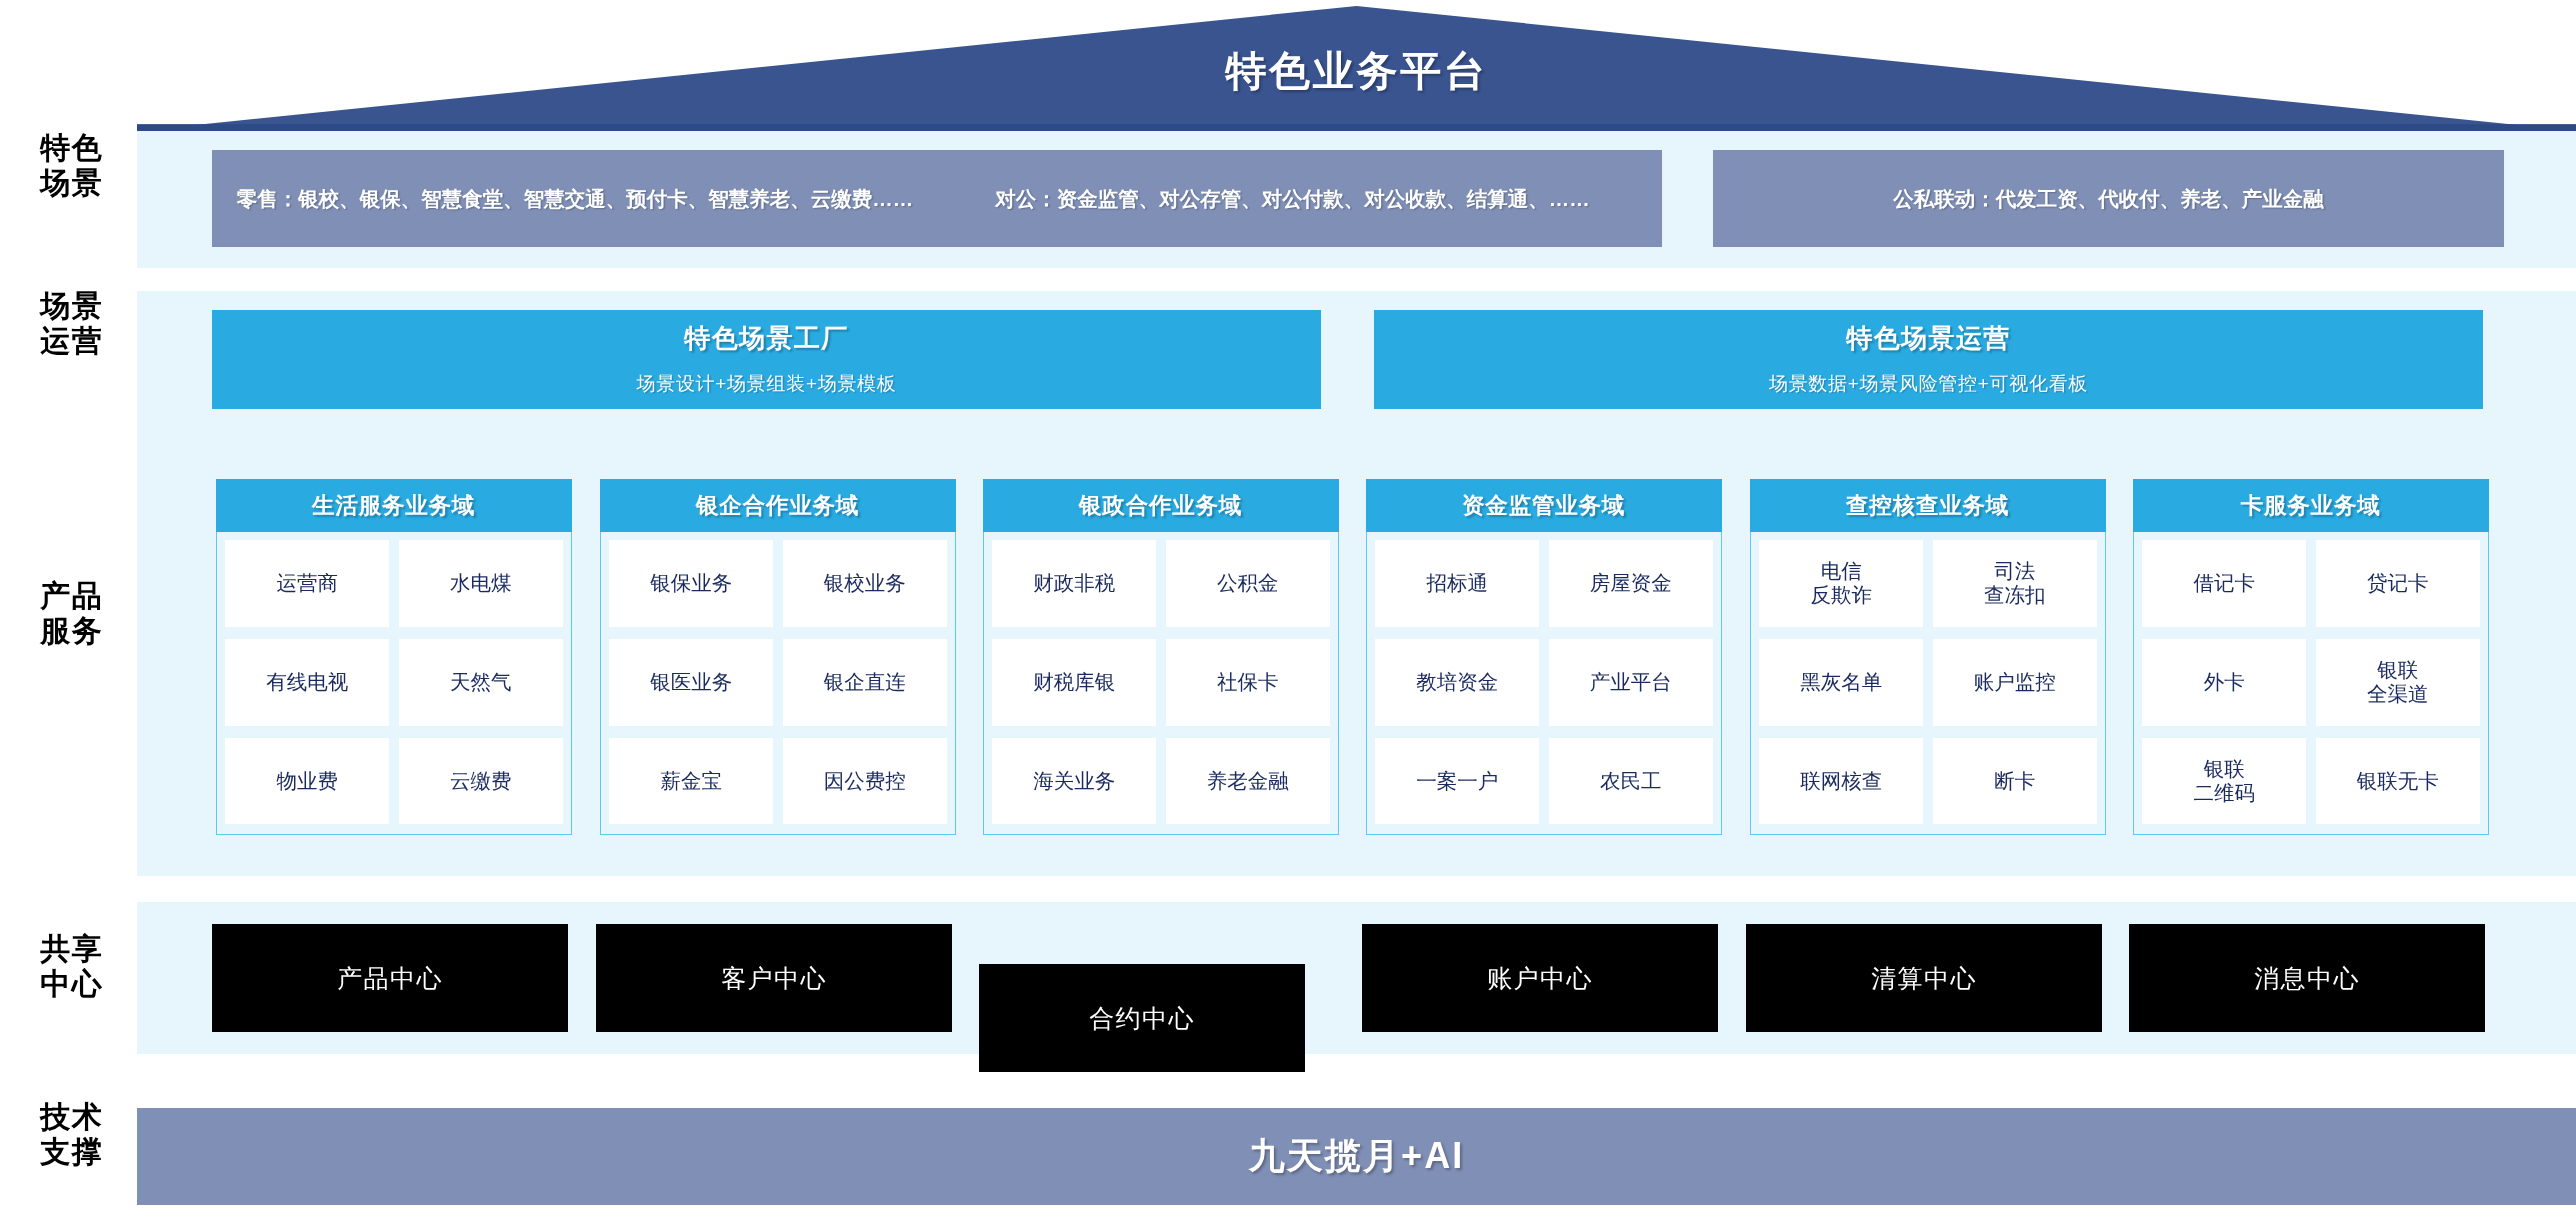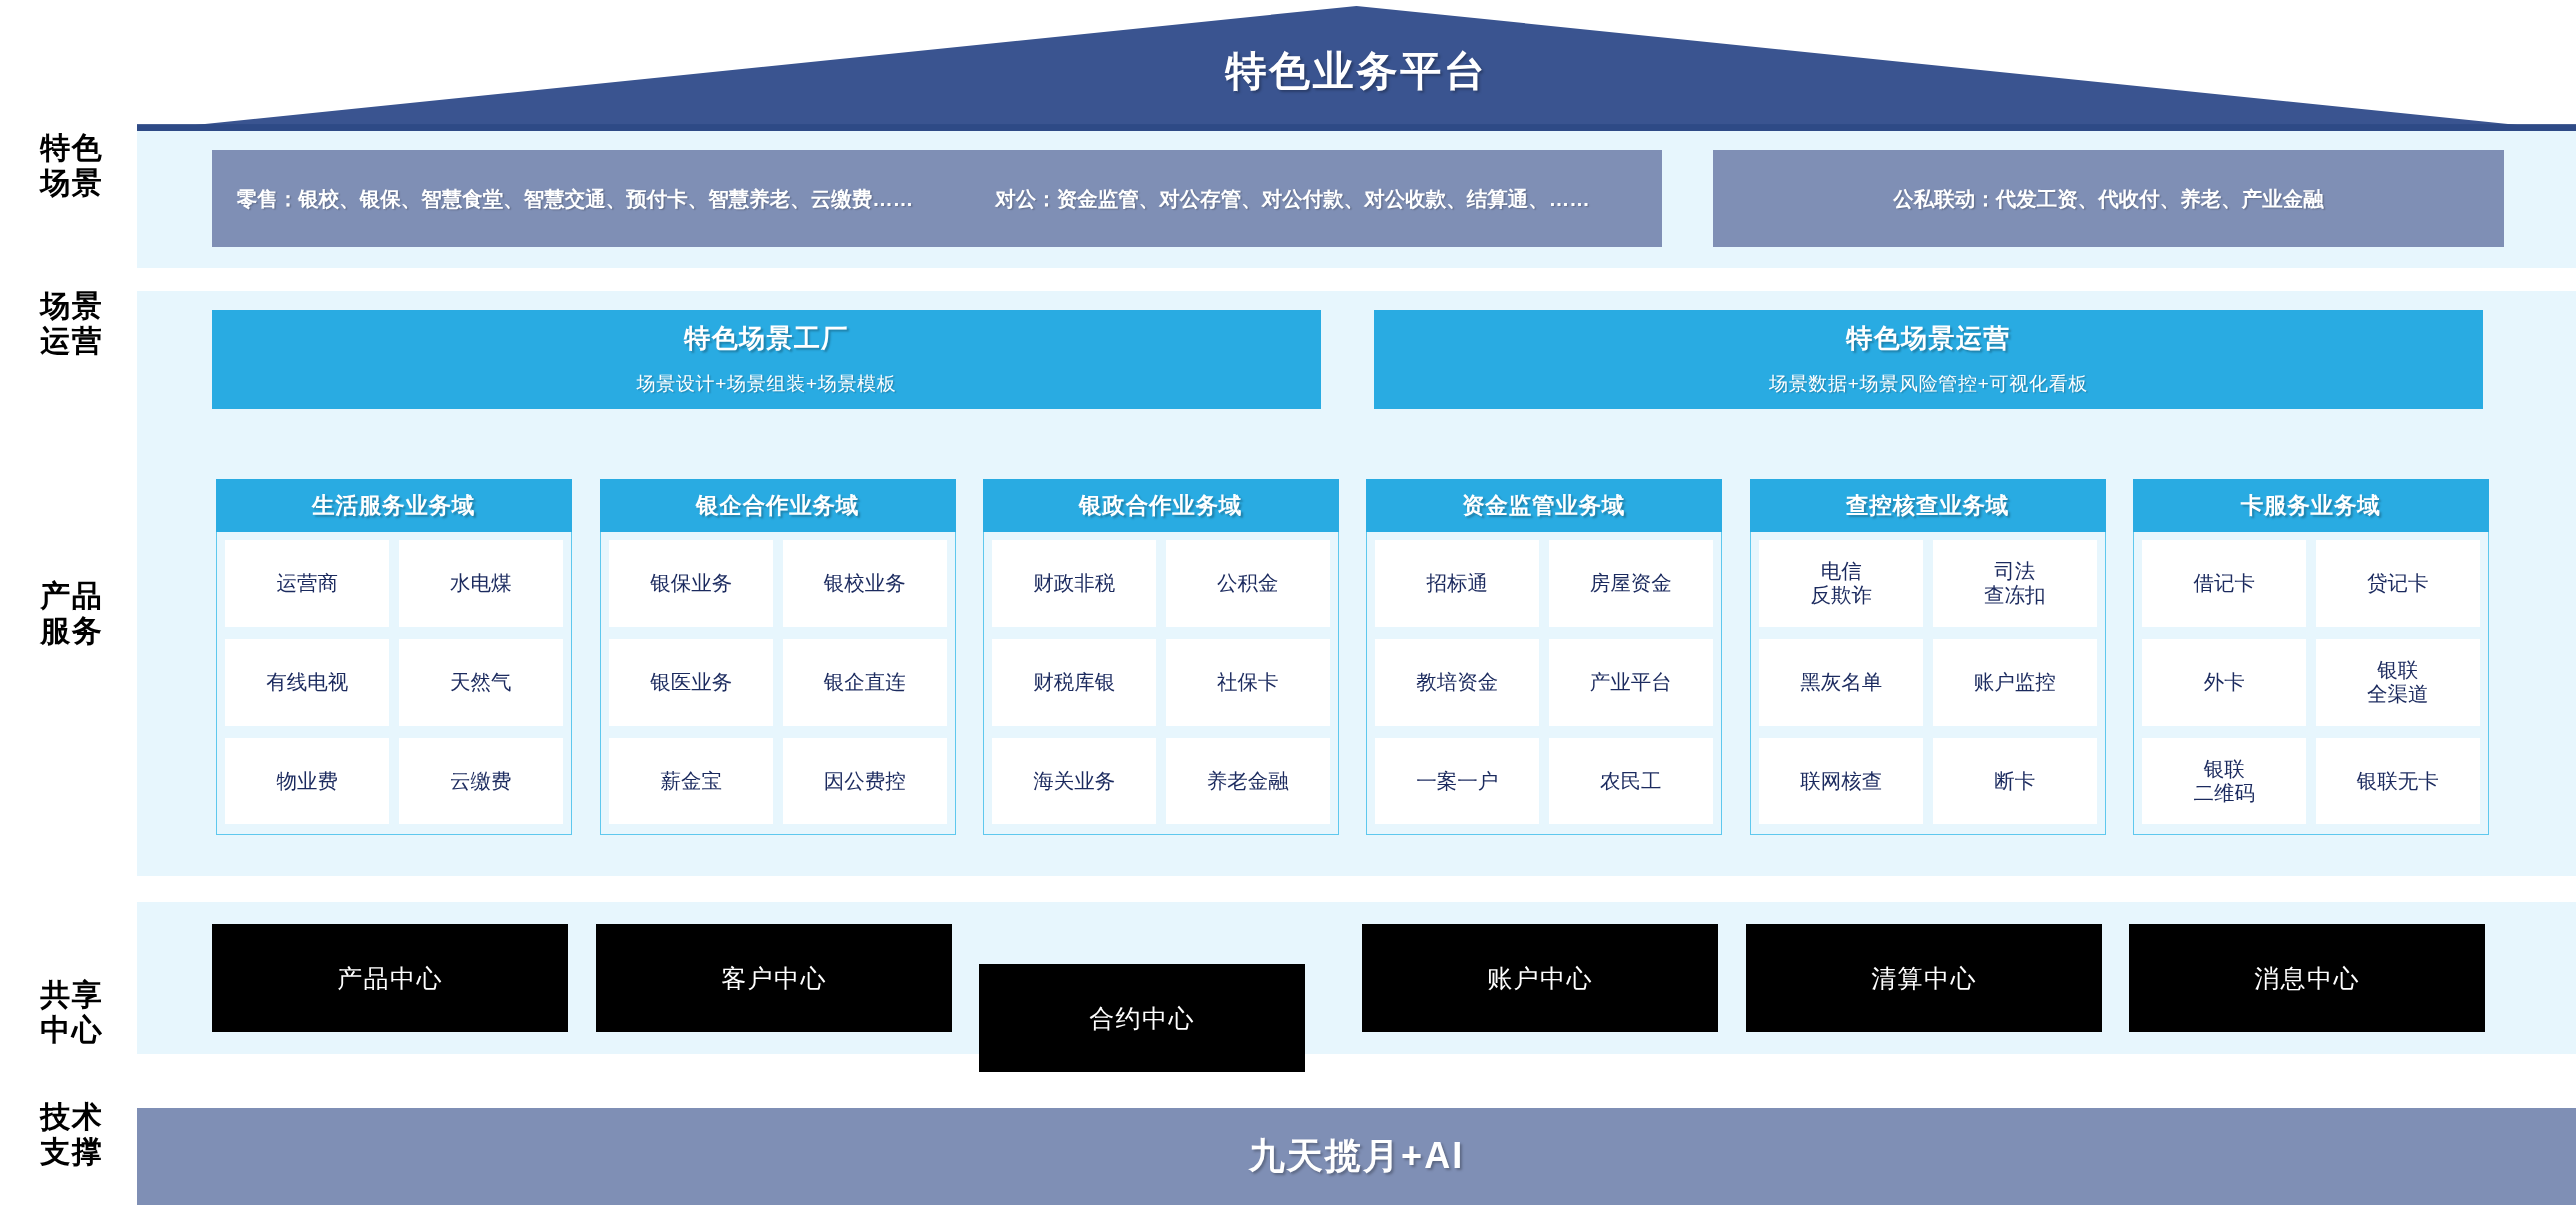--- a/index.html
+++ b/index.html
@@ -108,21 +108,21 @@
     <span>场景</span>
   </div>
   <div class="rowlabel" style="top:288px;">
     <span>场景</span>
     <span>运营</span>
   </div>
   <div class="rowlabel" style="top:578px;">
     <span>产品</span>
     <span>服务</span>
   </div>
-  <div class="rowlabel" style="top:931px;margin-top:46px;">
+  <div class="rowlabel" style="top:931px;">
     <span>共享</span>
     <span>中心</span>
   </div>
   <div class="rowlabel" style="top:1099px;">
     <span>技术</span>
     <span>支撑</span>
   </div>
 
   <div class="band" style="top:131px;height:137px;">
     <div class="scn" style="left:75px;top:19px;width:726px;height:97px;">零售：银校、银保、智慧食堂、智慧交通、预付卡、智慧养老、云缴费……</div>

